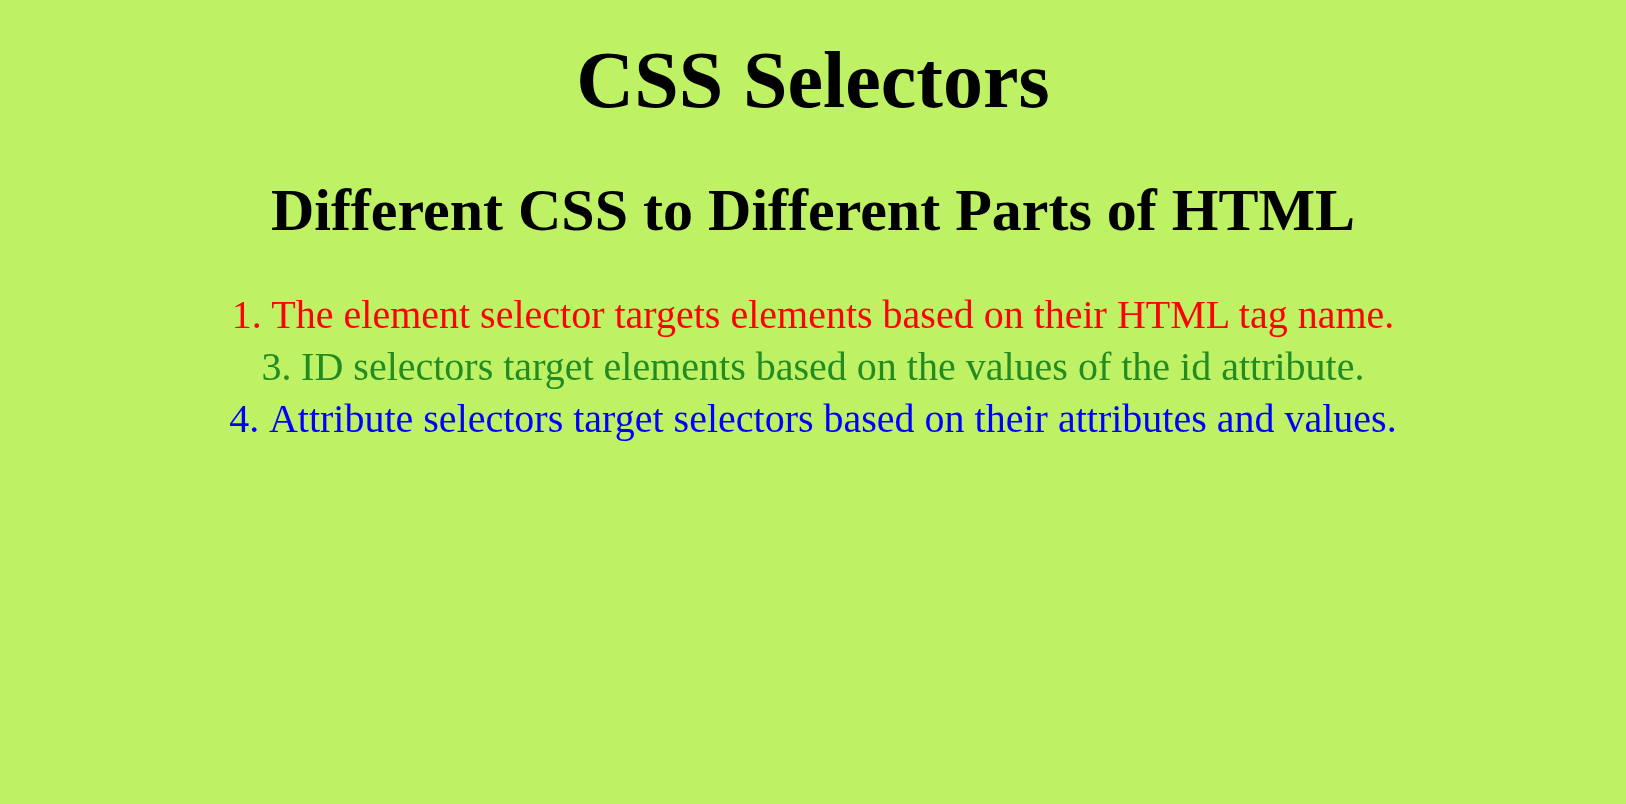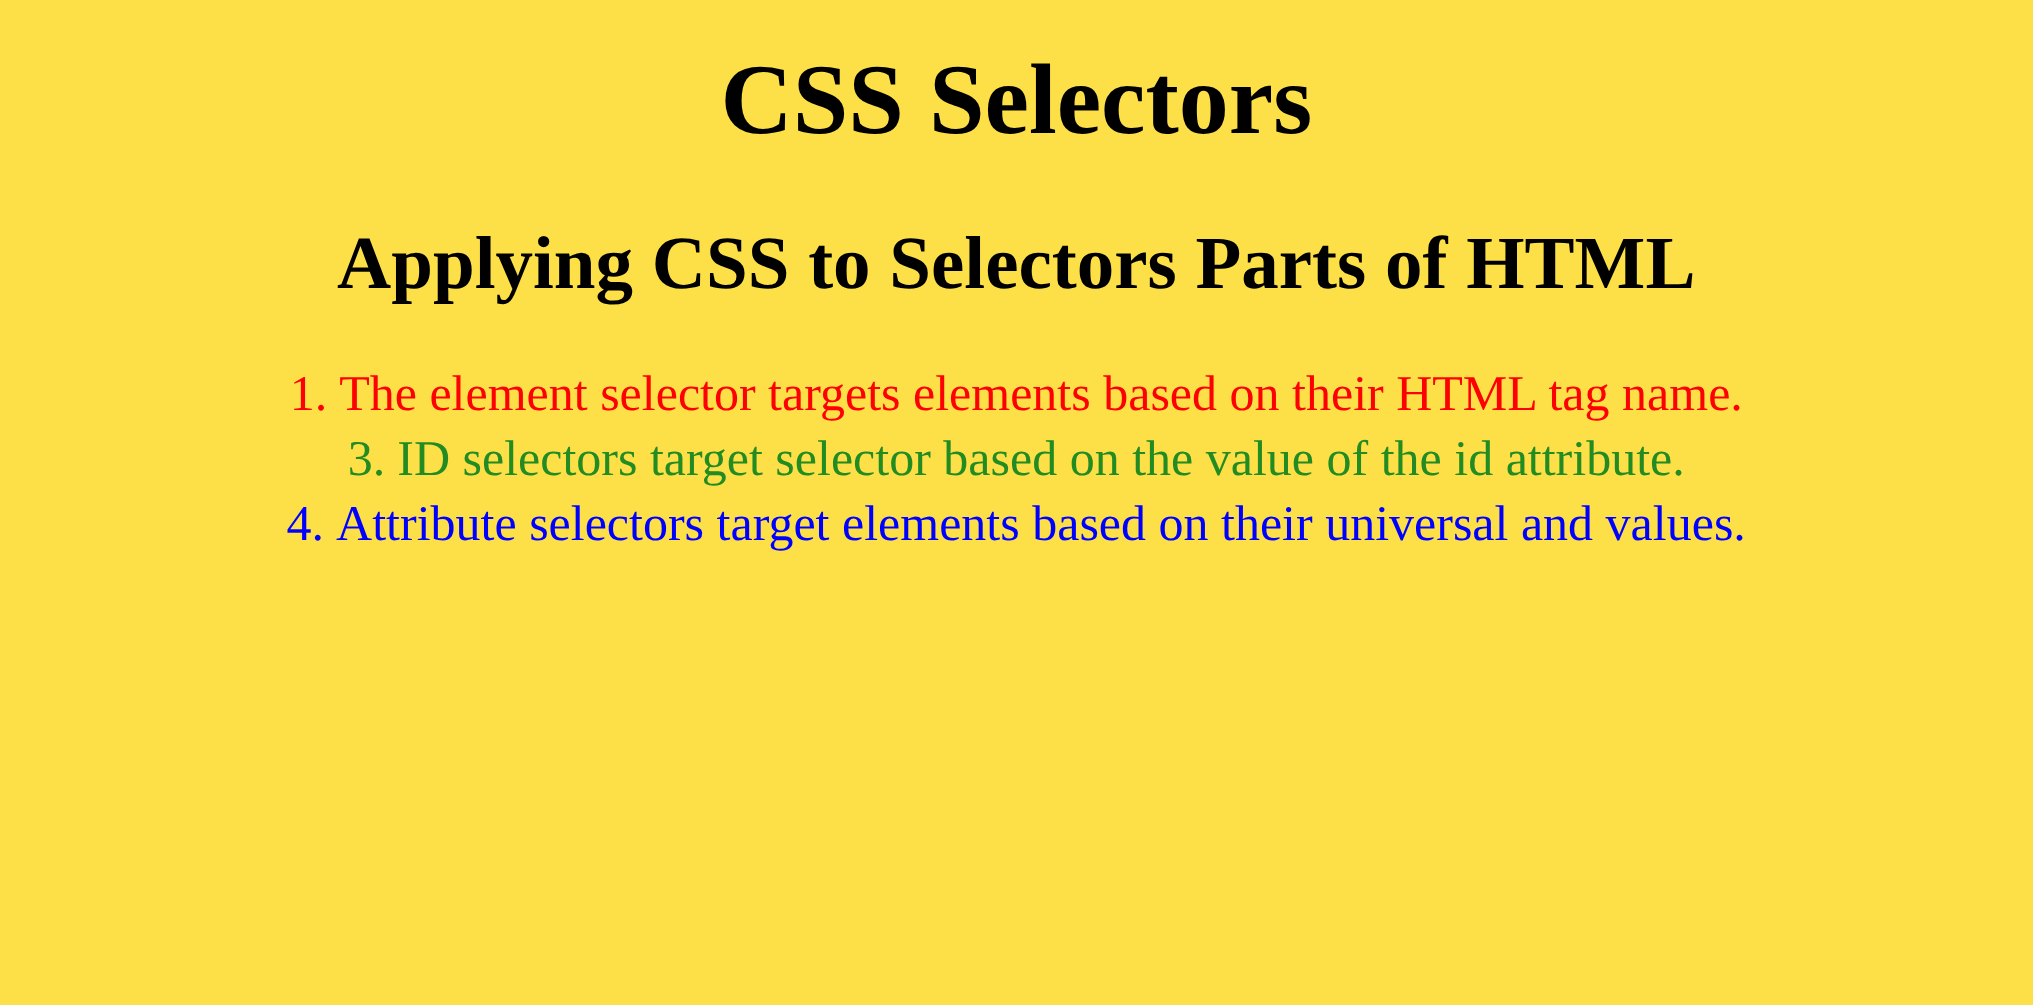--- a/index.html
+++ b/index.html
@@ -4,21 +4,21 @@
 <style>
   html, body {
     margin: 0;
     padding: 0;
     background: #ffffff;
   }
   .page {
     width: 1626px;
     height: 804px;
     overflow: hidden;
-    background: #fde047;
+    background: #bef264;
     font-family: "Liberation Serif", "DejaVu Serif", serif;
     color: #000000;
   }
   h1.page-title {
     margin: 34px 0 0 0;
     font-size: 80px;
     font-weight: bold;
     text-align: center;
     line-height: 1.15;
   }
@@ -45,27 +45,27 @@
     margin-right: 0.24em;
   }
 </style>
 </head>
 <body>
 
 <div class="page">
 
   <h1 class="page-title">CSS Selectors</h1>
 
-  <h2 class="subtitle">Applying CSS to Selectors Parts of HTML</h2>
+  <h2 class="subtitle">Different CSS to Different Parts of HTML</h2>
 
   <ol class="selector-list">
     <li style="color: rgb(255, 0, 0);">
       <span class="num">1.</span><span>The element selector targets elements based on their HTML tag name.</span>
     </li>
     <li style="color: rgb(34, 139, 34);">
-      <span class="num">3.</span><span>ID selectors target selector based on the value of the id attribute.</span>
+      <span class="num">3.</span><span>ID selectors target elements based on the values of the id attribute.</span>
     </li>
     <li style="color: rgb(0, 0, 255);">
-      <span class="num">4.</span><span>Attribute selectors target elements based on their universal and values.</span>
+      <span class="num">4.</span><span>Attribute selectors target selectors based on their attributes and values.</span>
     </li>
   </ol>
 
 </div>
 
 </body></html>

